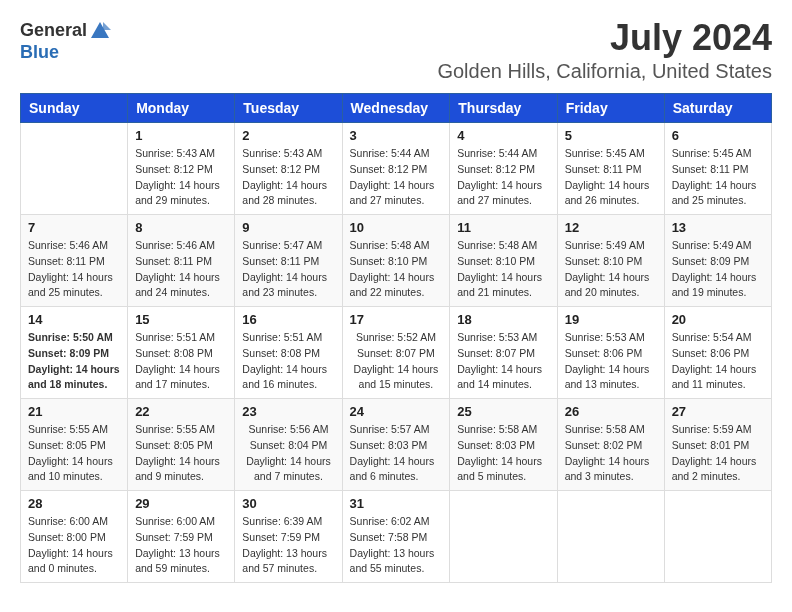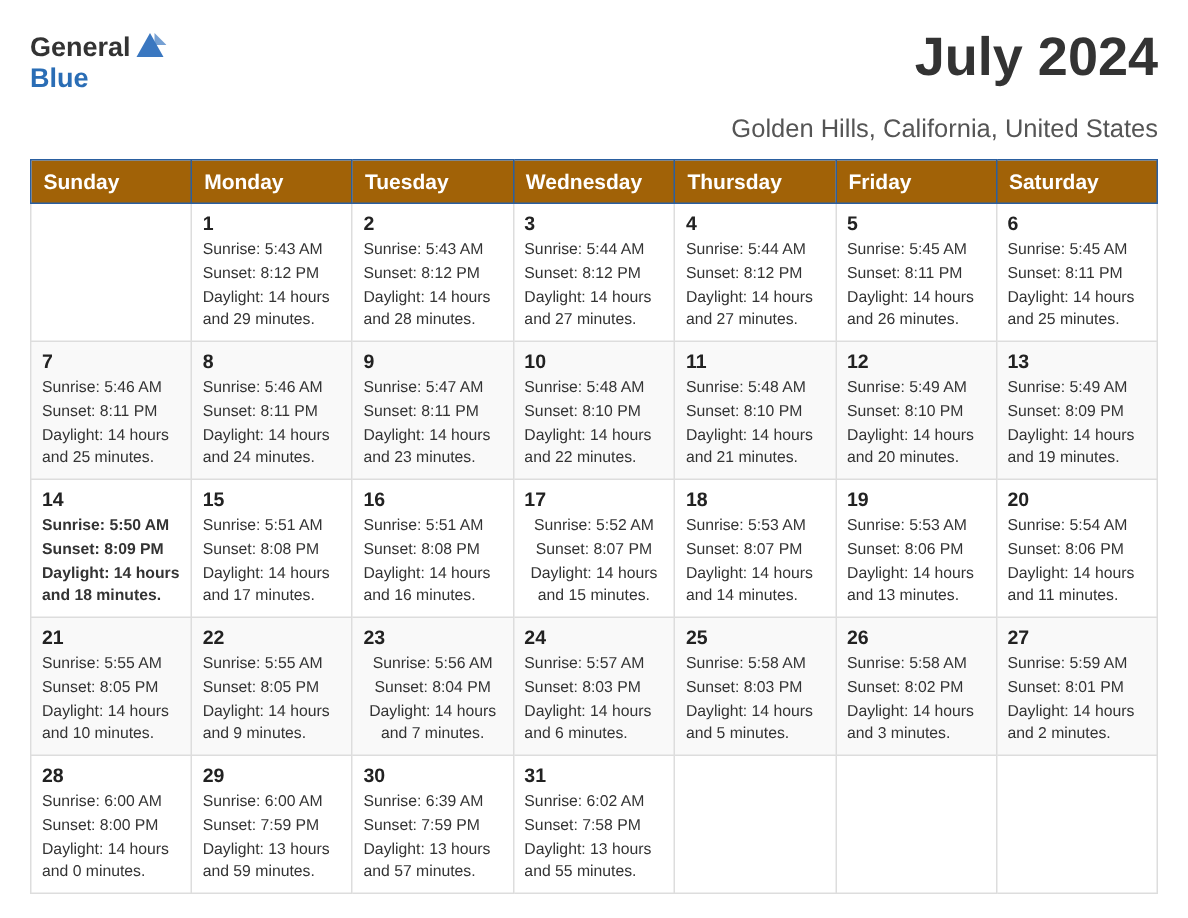--- a/index.html
+++ b/index.html
@@ -16,21 +16,21 @@
       align-items: flex-start;
       margin-bottom: 10px;
     }
     .logo {
       display: flex;
       flex-direction: column;
       align-items: flex-start;
     }
     .logo-text {
       display: flex;
-      align-items: center;
+      align-items: flex-start;
     }
     .logo-general {
       font-size: 18px;
       font-weight: bold;
       color: #333;
     }
     .logo-blue {
       font-size: 18px;
       font-weight: bold;
       color: #2a6db5;
@@ -43,31 +43,31 @@
     .title-area {
       text-align: right;
     }
     .month-title {
       font-size: 36px;
       font-weight: bold;
       color: #333;
       line-height: 1;
     }
     .location {
-      font-size: 17px;
+      font-size: 20px;
       color: #555;
-      margin-top: 20px;
+      margin-top: 4px;
     }
     .calendar {
       width: 100%;
       border-collapse: collapse;
       border: 1px solid #ccc;
     }
     .calendar th {
-      background-color: #a16207;
+      background-color: #1d4ed8;
       color: white;
       text-align: left;
       padding: 6px 8px;
       font-size: 14px;
       font-weight: bold;
       border: 1px solid #2a5fa0;
     }
     .calendar td {
       vertical-align: top;
       padding: 5px 7px;

